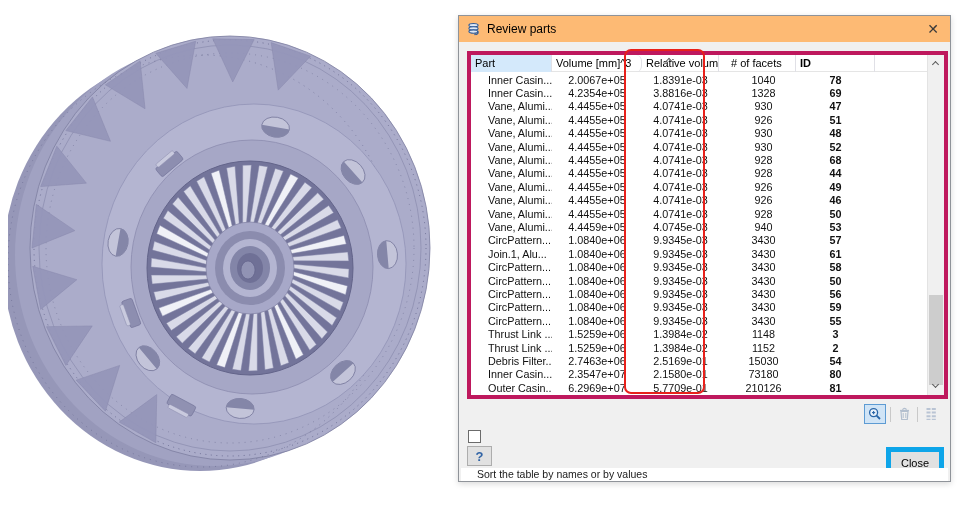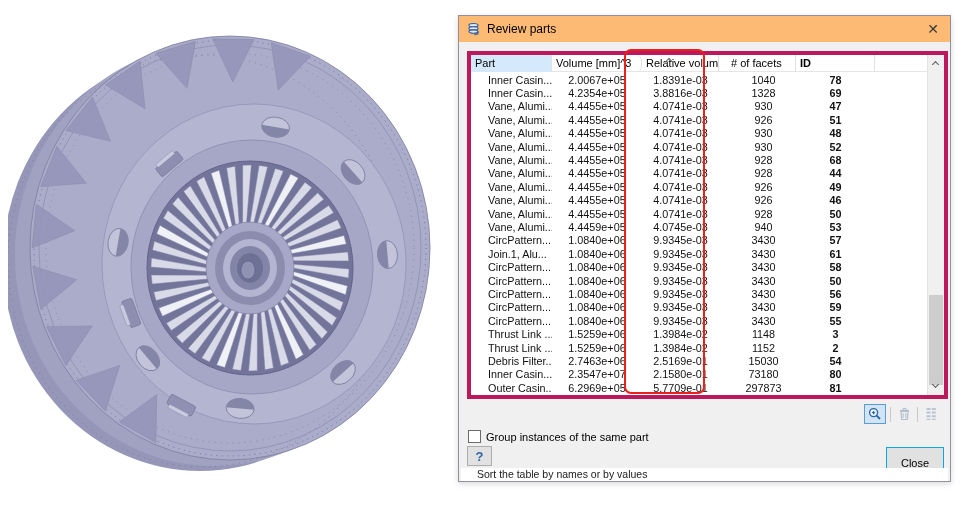--- a/index.html
+++ b/index.html
@@ -58,21 +58,21 @@
   #btn-zoom{width:22px;height:20px;background:#d0e4f6;border:1px solid #5d9bd3;display:flex;align-items:center;justify-content:center;}
   .tb-sep{width:1px;height:15px;background:#c9c9c9;}
   .tb-gray{display:flex;align-items:center;justify-content:center;width:18px;height:20px;}
 
   
   #group-row{position:absolute;left:9px;top:414px;display:flex;align-items:center;gap:5px;}
   #group-box{width:13px;height:13px;background:#ffffff;border:1px solid #6b6b6b;}
   #group-label{font-size:11px;color:#000;}
   #btn-help{position:absolute;left:8px;top:430px;width:25px;height:20px;background:#e1e1e1;border:1px solid #adadad;
     font-size:13px;font-weight:bold;color:#3063a5;display:flex;align-items:center;justify-content:center;}
-  #btn-close{position:absolute;right:6px;top:431px;width:58px;height:32px;background:#e1e1e1;border:1px solid #0ea5e9;
+  #btn-close{position:absolute;right:6px;top:431px;width:58px;height:32px;background:#e1e1e1;border:5px solid #0ea5e9;
     font-size:11px;color:#000;display:flex;align-items:center;justify-content:center;}
   #status-bar{position:absolute;left:2px;right:2px;top:452px;height:13px;background:#ffffff;
     font-size:10.5px;color:#1a1a1a;line-height:13px;padding-left:16px;white-space:nowrap;overflow:hidden;}
 </style>
 </head>
 <body>
 
 <div id="viewport">
   <svg id="model" width="445" height="470" viewBox="0 0 445 470">
       <ellipse cx="192" cy="244" rx="197" ry="209" fill="#9697b8"></ellipse>
@@ -365,23 +365,23 @@
         </div>
         <div class="tr">
           <div class="td c0">Inner Casin...</div>
           <div class="td c1 num">2.3547e+07</div>
           <div class="td c2 num">2.1580e-01</div>
           <div class="td c3 num">73180</div>
           <div class="td c4 num">80</div>
         </div>
         <div class="tr">
           <div class="td c0">Outer Casin...</div>
-          <div class="td c1 num">6.2969e+05</div>
+          <div class="td c1 num">6.2969e+07</div>
           <div class="td c2 num">5.7709e-01</div>
-          <div class="td c3 num">297873</div>
+          <div class="td c3 num">210126</div>
           <div class="td c4 num">81</div>
         </div>
       </div>
     <div id="vscroll">
       <div class="sb-btn" id="sb-up">
           <span class="chev chev-up"></span>
         </div>
       <div id="sb-thumb"></div>
       <div class="sb-btn" id="sb-dn">
           <span class="chev chev-dn"></span>
@@ -414,19 +414,18 @@
     <div class="tb-gray">
       <svg width="14" height="14" viewBox="0 0 14 14">
         <line x1="4.5" y1="1" x2="4.5" y2="13" stroke="#b9c4d4" stroke-width="4" stroke-dasharray="2 1.6"></line>
         <line x1="9.8" y1="1" x2="9.8" y2="13" stroke="#b9c4d4" stroke-width="4" stroke-dasharray="2 1.6"></line>
       </svg>
     </div>
   </div>
 
   <div id="group-row">
     <span id="group-box"></span>
-    <span id="group-label">Group instances of the same part</span>
   </div>
 
   <div id="btn-help">?</div>
   <div id="btn-close">Close</div>
   <div id="status-bar">Sort the table by names or by values</div>
 </div>
 
 </body></html>

